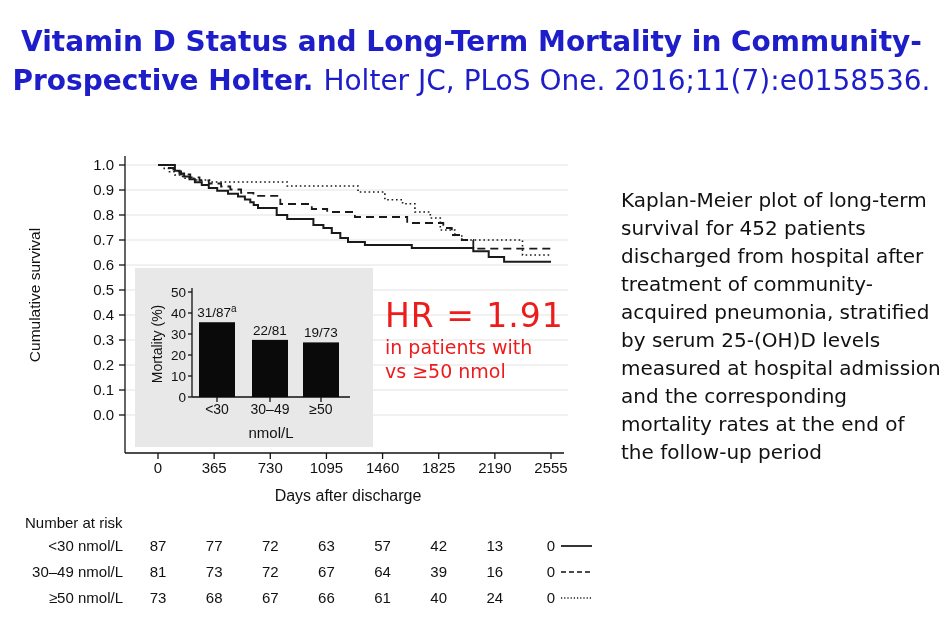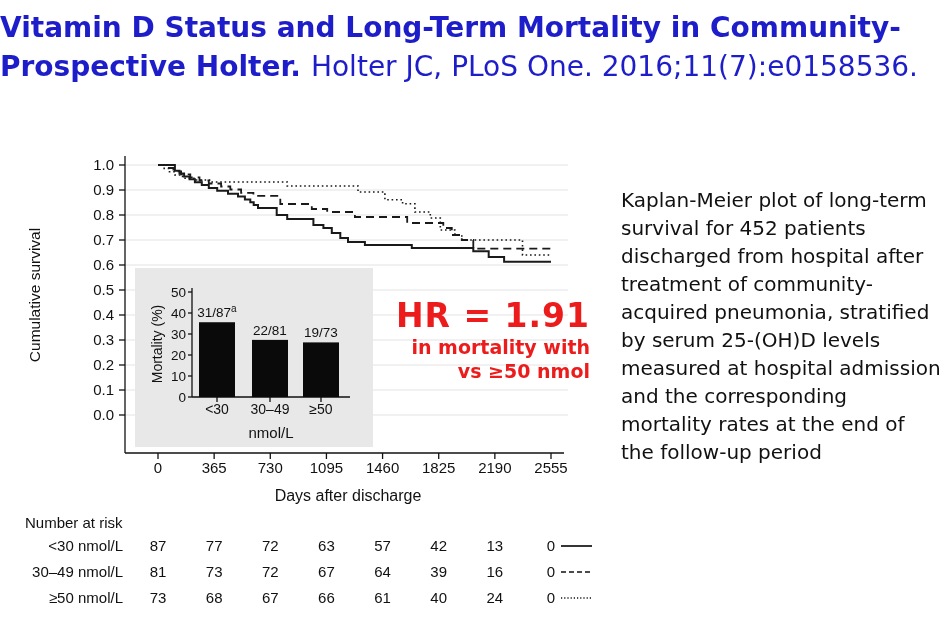--- a/index.html
+++ b/index.html
@@ -1,30 +1,30 @@
 <!DOCTYPE html>
 <html style="--title-blue: #1d1dc9; --accent-red: #ed1c1c;"><head>
 <meta charset="utf-8">
 <style>
   html,body{margin:0;padding:0;}
   body{
     width:943px;height:633px;position:relative;overflow:hidden;background:#ffffff;
     font-family:"DejaVu Sans",sans-serif;
   }
   .title-block{
-    position:absolute;top:8px;left:0;width:943px;text-align:left;
+    position:absolute;top:22px;left:0;width:943px;text-align:center;
     color:var(--title-blue,#1d1dc9);
   }
   .t-line{font-size:28px;font-weight:bold;line-height:39px;white-space:nowrap;}
   .citation{font-weight:normal;margin-left:10px;}
   #km-svg{position:absolute;left:0;top:140px;}
   #km-svg text{font-family:"Liberation Sans",sans-serif;fill:#111;}
   .hr-note{
-    position:absolute;left:385px;top:297px;width:205px;text-align:right;
-    color:var(--accent-red,#ed1c1c);font-weight:bold;
+    position:absolute;left:385px;top:297px;width:205px;text-align:left;
+    color:var(--accent-red,#ed1c1c);font-weight:normal;
   }
   .hr-main{font-size:33px;line-height:38px;letter-spacing:1px;white-space:nowrap;}
   .hr-sub{font-size:19px;line-height:24px;white-space:nowrap;}
   .caption{
     position:absolute;left:621px;top:186px;width:322px;
     font-size:20px;line-height:28px;color:#111;
   }
 </style>
 </head>
 <body>
@@ -164,17 +164,17 @@
       <text x="382.57142857142856" y="463" text-anchor="middle" font-size="15">61</text>
       <text x="438.7142857142857" y="463" text-anchor="middle" font-size="15">40</text>
       <text x="494.85714285714283" y="463" text-anchor="middle" font-size="15">24</text>
       <text x="551" y="463" text-anchor="middle" font-size="15">0</text>
       <line x1="561" y1="458" x2="592" y2="458" stroke="#111" stroke-width="1.3" stroke-dasharray="1.2 2"></line>
     </g>
   </svg>
 
 <div class="hr-note">
   <div class="hr-main">HR = 1.91</div>
-  <div class="hr-sub">in mortality with</div>
+  <div class="hr-sub">in patients with</div>
   <div class="hr-sub">vs ≥50 nmol</div>
 </div>
 
 <div class="caption">Kaplan-Meier plot of long-term survival for 452 patients discharged from hospital after treatment of community-acquired pneumonia, stratified by serum 25-(OH)D levels measured at hospital admission and the corresponding mortality rates at the end of the follow-up period</div>
 
 </body></html>

